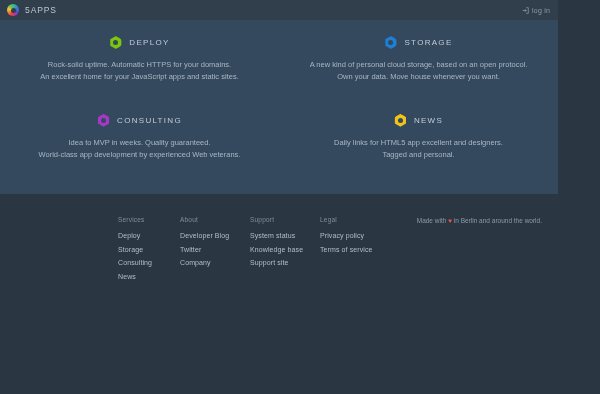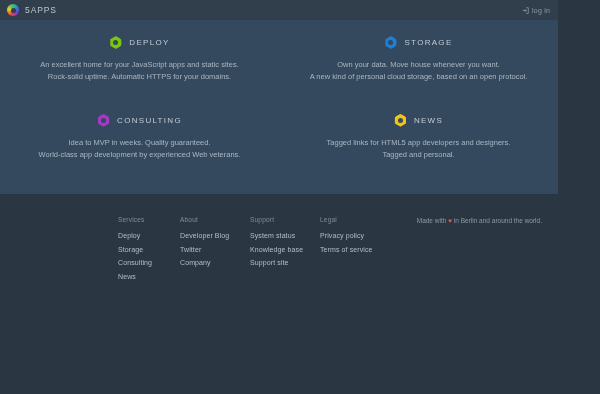--- a/index.html
+++ b/index.html
@@ -219,54 +219,54 @@
 
   <div class="main">
     <div class="grid">
 
       <div class="card">
         <div class="card-head">
           <span class="ring" style="background:#7ac70c"></span>
           <span class="card-title">DEPLOY</span>
         </div>
         <div class="card-desc">
+          <span>Rock-solid uptime. Automatic HTTPS for your domains.</span>
           <span>An excellent home for your JavaScript apps and static sites.</span>
-          <span>Rock-solid uptime. Automatic HTTPS for your domains.</span>
         </div>
       </div>
 
       <div class="card">
         <div class="card-head">
           <span class="ring" style="background:#1f7fd4"></span>
           <span class="card-title">STORAGE</span>
         </div>
         <div class="card-desc">
+          <span>A new kind of personal cloud storage, based on an open protocol.</span>
           <span>Own your data. Move house whenever you want.</span>
-          <span>A new kind of personal cloud storage, based on an open protocol.</span>
         </div>
       </div>
 
       <div class="card">
         <div class="card-head">
           <span class="ring" style="background:#a637c9"></span>
           <span class="card-title">CONSULTING</span>
         </div>
         <div class="card-desc">
           <span>Idea to MVP in weeks. Quality guaranteed.</span>
           <span>World-class app development by experienced Web veterans.</span>
         </div>
       </div>
 
       <div class="card">
         <div class="card-head">
           <span class="ring" style="background:#f0c419"></span>
           <span class="card-title">NEWS</span>
         </div>
         <div class="card-desc">
-          <span>Tagged links for HTML5 app developers and designers.</span>
+          <span>Daily links for HTML5 app excellent and designers.</span>
           <span>Tagged and personal.</span>
         </div>
       </div>
 
     </div>
   </div>
 
   <div class="footer">
     <div class="footer-inner">
 

